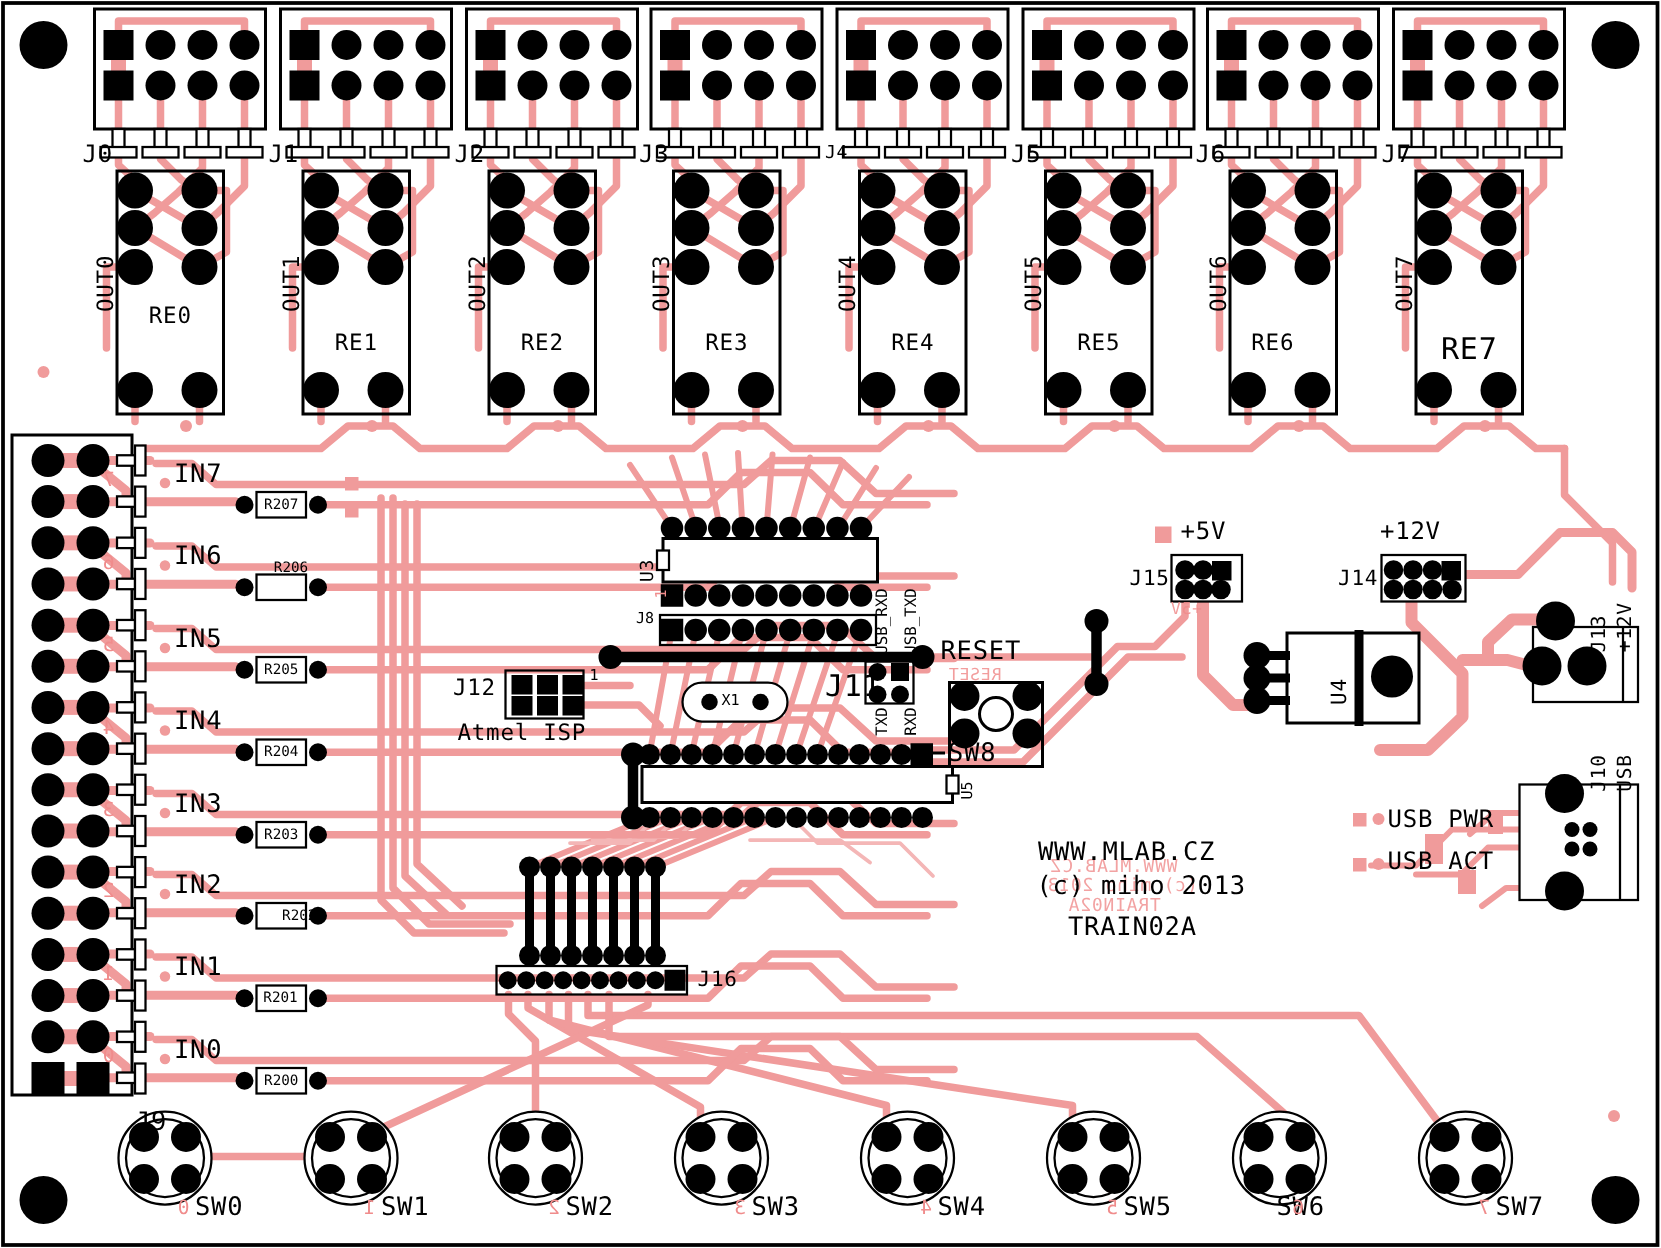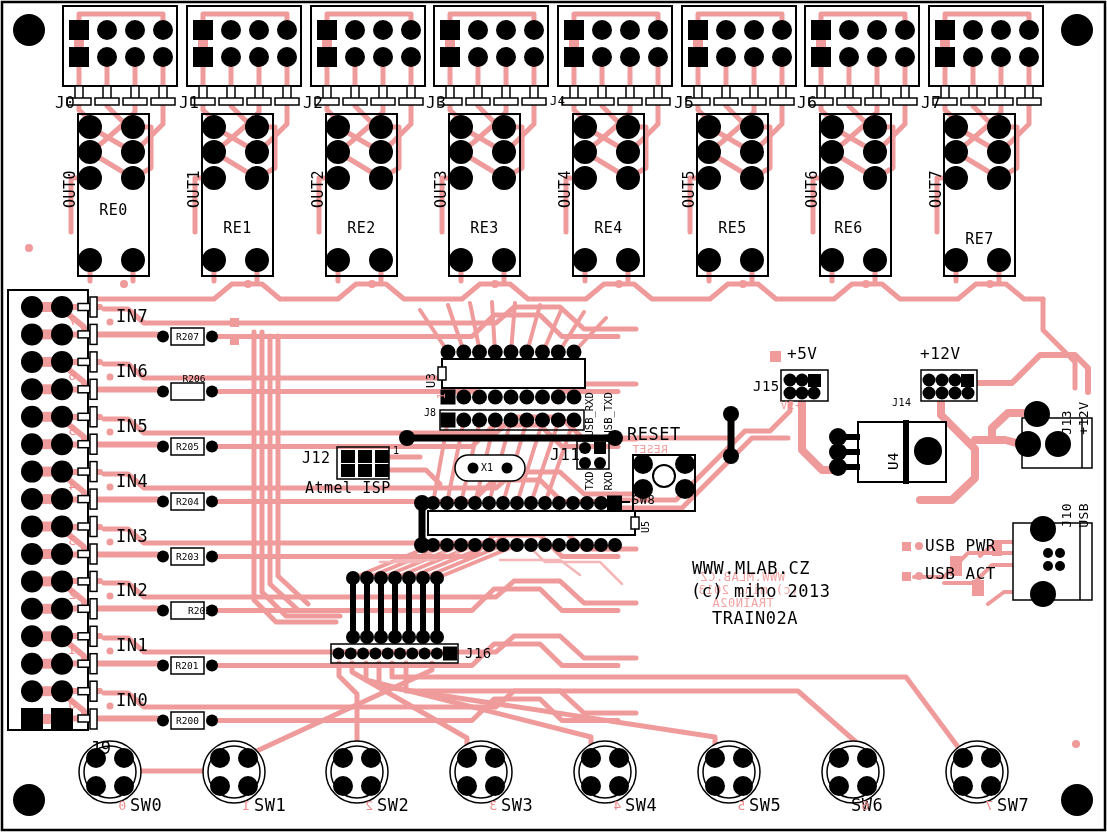--- a/index.html
+++ b/index.html
@@ -505,21 +505,21 @@
 <div class="lbl rot" style="left:820px;top:193px;font-size:15px">OUT6</div>
 <div class="lbl rot" style="left:944px;top:193px;font-size:15px">OUT7</div>
 
 <div class="lbl ctr" style="left:78px;top:203px;width:71px;font-size:15px">RE0</div>
 <div class="lbl ctr" style="left:202px;top:221px;width:71px;font-size:15px">RE1</div>
 <div class="lbl ctr" style="left:326px;top:221px;width:71px;font-size:15px">RE2</div>
 <div class="lbl ctr" style="left:449px;top:221px;width:71px;font-size:15px">RE3</div>
 <div class="lbl ctr" style="left:573px;top:221px;width:71px;font-size:15px">RE4</div>
 <div class="lbl ctr" style="left:697px;top:221px;width:71px;font-size:15px">RE5</div>
 <div class="lbl ctr" style="left:820px;top:221px;width:57px;font-size:15px">RE6</div>
-<div class="lbl ctr" style="left:944px;top:232px;width:71px;font-size:15px">RE7</div>
+<div class="lbl ctr" style="left:944px;top:222px;width:71px;font-size:20px">RE7</div>
 
 <div class="lbl" style="left:116px;top:308px;font-size:17px">IN7</div>
 <div class="lbl" style="left:116px;top:363px;font-size:17px">IN6</div>
 <div class="lbl" style="left:116px;top:418px;font-size:17px">IN5</div>
 <div class="lbl" style="left:116px;top:473px;font-size:17px">IN4</div>
 <div class="lbl" style="left:116px;top:528px;font-size:17px">IN3</div>
 <div class="lbl" style="left:116px;top:582px;font-size:17px">IN2</div>
 <div class="lbl" style="left:116px;top:637px;font-size:17px">IN1</div>
 <div class="lbl" style="left:116px;top:692px;font-size:17px">IN0</div>
 
@@ -559,45 +559,45 @@
 <div class="lbl pink mir" style="left:613px;top:799px;font-size:13px">4</div>
 <div class="lbl pink mir" style="left:737px;top:799px;font-size:13px">5</div>
 <div class="lbl pink mir" style="left:861px;top:799px;font-size:13px">6</div>
 <div class="lbl pink mir" style="left:985px;top:799px;font-size:13px">7</div>
 
 <div class="lbl rot" style="left:437px;top:376px;font-size:12px">U3</div>
 <div class="lbl rot pink" style="left:447px;top:389px;font-size:10px">1</div>
 <div class="lbl" style="left:424px;top:408px;font-size:10px;letter-spacing:0">J8</div>
 <div class="lbl rot" style="left:594px;top:426px;font-size:10.5px;letter-spacing:0">USB_RXD</div>
 <div class="lbl rot" style="left:613px;top:426px;font-size:10.5px;letter-spacing:0">USB_TXD</div>
-<div class="lbl" style="left:550px;top:447px;font-size:16px">J11</div>
+<div class="lbl" style="left:550px;top:447px;font-size:20px">J11</div>
 <div class="lbl rot" style="left:594px;top:480px;font-size:10.5px;letter-spacing:0">TXD</div>
 <div class="lbl rot" style="left:613px;top:480px;font-size:10.5px;letter-spacing:0">RXD</div>
 <div class="lbl" style="left:481px;top:463px;font-size:10px;letter-spacing:0">X1</div>
 <div class="lbl" style="left:302px;top:451px;font-size:15px">J12</div>
 <div class="lbl" style="left:393px;top:446px;font-size:10px">1</div>
 <div class="lbl" style="left:305px;top:481px;font-size:15px">Atmel ISP</div>
 <div class="lbl" style="left:627px;top:426px;font-size:17px">RESET</div>
 <div class="lbl pink mir" style="left:632px;top:444px;font-size:11px;opacity:.85">RESET</div>
-<div class="lbl" style="left:632px;top:494px;font-size:12px">SW8</div>
+<div class="lbl" style="left:632px;top:494px;font-size:17px">SW8</div>
 <div class="lbl rot" style="left:651px;top:523px;font-size:10px;letter-spacing:0">U5</div>
 <div class="lbl" style="left:465px;top:646px;font-size:14px">J16</div>
 
 <div class="lbl pink mir" style="left:700px;top:571px;font-size:12px;opacity:.8">WWW.MLAB.CZ</div>
 <div class="lbl pink mir" style="left:698px;top:584px;font-size:12px;opacity:.8">(c) miho 2013</div>
 <div class="lbl pink mir" style="left:712px;top:597px;font-size:12px;opacity:.8">TRAIN02A</div>
 <div class="lbl" style="left:692px;top:560px;font-size:17px">WWW.MLAB.CZ</div>
 <div class="lbl" style="left:691px;top:583px;font-size:17px">(c) miho 2013</div>
 <div class="lbl" style="left:712px;top:610px;font-size:17px">TRAIN02A</div>
 
 <div class="lbl" style="left:787px;top:346px;font-size:16px">+5V</div>
 <div class="lbl" style="left:753px;top:379px;font-size:14px">J15</div>
 <div class="lbl pink mir" style="left:780px;top:400px;font-size:11px;opacity:.85">+5V</div>
 <div class="lbl" style="left:920px;top:346px;font-size:16px">+12V</div>
-<div class="lbl" style="left:892px;top:398px;font-size:10px">J14</div>
+<div class="lbl" style="left:892px;top:379px;font-size:14px">J14</div>
 <div class="lbl rot" style="left:900px;top:456px;font-size:14px">U4</div>
 <div class="lbl rot" style="left:1093px;top:401px;font-size:13px;line-height:1.3">
   <div>J13</div>
   <div>+12V</div>
 </div>
 <div class="lbl rot" style="left:1093px;top:494px;font-size:13px;line-height:1.3">
   <div>J10</div>
   <div>USB</div>
 </div>
 <div class="lbl" style="left:925px;top:538px;font-size:16px">USB PWR</div>

